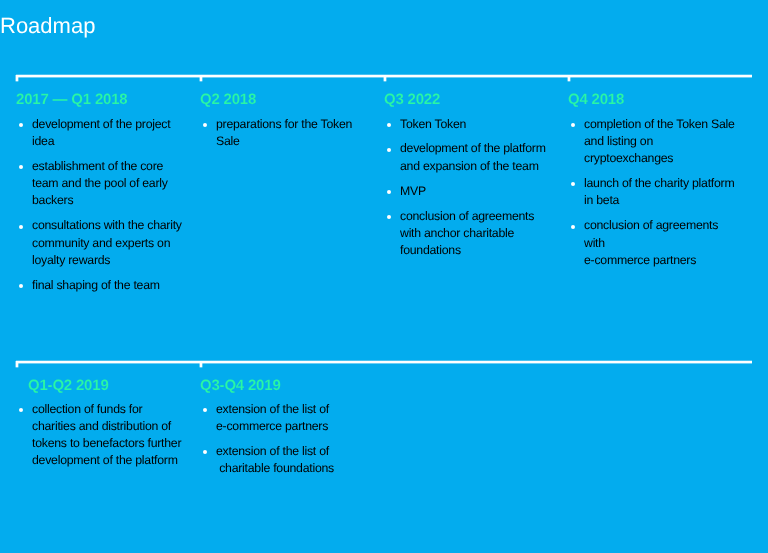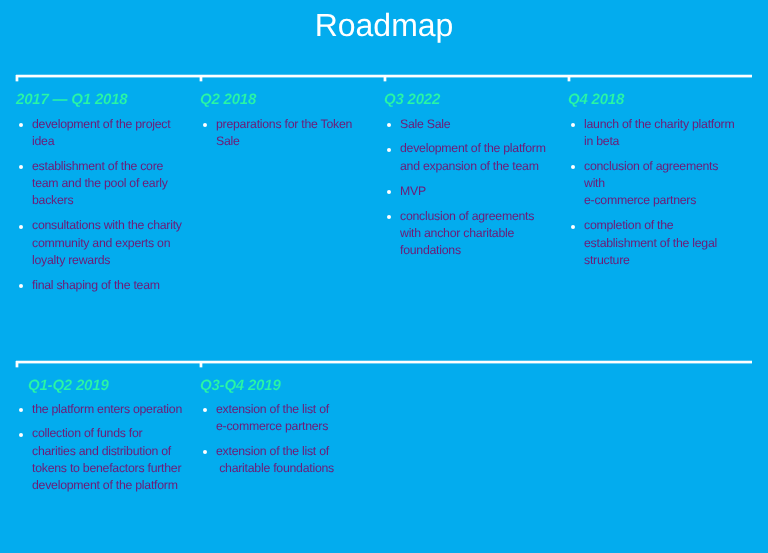--- a/index.html
+++ b/index.html
@@ -2,32 +2,32 @@
 <html><head>
 <meta charset="utf-8">
 <title>Roadmap</title>
 <style>
   html,body{margin:0;padding:0;}
   body{width:768px;height:553px;background:#03ACEE;overflow:hidden;
        font-family:"Liberation Sans",sans-serif;
        -webkit-font-smoothing:antialiased;
        text-rendering:geometricPrecision;}
   .page{position:relative;width:768px;height:553px;}
-  .title{position:absolute;left:0;top:9.8px;width:768px;text-align:center;
-         color:#ffffff;font-size:32px;font-weight:400;line-height:31px;}
+  .title{position:absolute;left:0;top:9.8px;width:768px;
+         color:#ffffff;font-size:22px;font-weight:400;line-height:31px;}
   .rail{position:absolute;left:16px;width:736px;height:4px;
         background:linear-gradient(to bottom,rgba(255,255,255,0) 0%,rgba(255,255,255,0.55) 25%,#ffffff 32%,#ffffff 75%,rgba(255,255,255,0.6) 82%,rgba(255,255,255,0) 100%);}
   .tick{position:absolute;width:4px;height:7.4px;margin-left:-0.7px;margin-top:0.9px;
         background:linear-gradient(to right,rgba(255,255,255,0) 0%,rgba(255,255,255,0.7) 22%,#ffffff 32%,#ffffff 62%,rgba(255,255,255,0.7) 74%,rgba(255,255,255,0) 100%);
         -webkit-mask-image:linear-gradient(to bottom,#000 0%,#000 80%,transparent 100%);
         mask-image:linear-gradient(to bottom,#000 0%,#000 80%,transparent 100%);}
-  .colhead{position:absolute;color:#2AF6A4;font-size:15px;font-weight:700;letter-spacing:-0.2px;line-height:17px;margin:0;white-space:nowrap;font-style:italic;
+  .colhead{position:absolute;color:#2AF6A4;font-size:15px;font-weight:700;letter-spacing:-0.2px;line-height:17px;margin:0;white-space:nowrap;
            -webkit-text-stroke:0.16px #03ACEE;}
   ul.items{position:absolute;list-style:none;margin:0;padding:0;}
-  ul.items li{position:relative;color:#701a75;font-size:12.3px;letter-spacing:-0.25px;line-height:17.32px;
+  ul.items li{position:relative;color:#000000;font-size:12.3px;letter-spacing:-0.25px;line-height:17.32px;
               padding-left:16px;margin:0 0 7.65px 0;white-space:nowrap;}
   ul.items li .bullet{position:absolute;left:2.9px;top:7.2px;
                       width:4px;height:4px;border-radius:50%;background:#ffffff;}
   ul.items li .itext{display:block;}
 </style>
 </head>
 <body>
 
 <div class="page">
   <div class="title">Roadmap</div>
@@ -60,60 +60,56 @@
   <ul class="items" style="left:200px;top:115.5px;width:180px">
       <li>
         <span class="bullet"></span>
         <span class="itext">preparations for the Token<br>Sale</span>
       </li>
     </ul>
   <div class="colhead" style="left:384px;top:91.3px">Q3 2022</div>
   <ul class="items" style="left:384px;top:115.5px;width:180px">
       <li>
         <span class="bullet"></span>
-        <span class="itext">Sale Sale</span>
+        <span class="itext">Token Token</span>
       </li>
       <li>
         <span class="bullet"></span>
         <span class="itext">development of the platform<br>and expansion of the team</span>
       </li>
       <li>
         <span class="bullet"></span>
         <span class="itext">MVP</span>
       </li>
       <li>
         <span class="bullet"></span>
         <span class="itext">conclusion of agreements<br>with anchor charitable<br>foundations</span>
       </li>
     </ul>
   <div class="colhead" style="left:568px;top:91.3px">Q4 2018</div>
   <ul class="items" style="left:568px;top:115.5px;width:180px">
       <li>
         <span class="bullet"></span>
+        <span class="itext">completion of the Token Sale<br>and listing on<br>cryptoexchanges</span>
+      </li>
+      <li>
+        <span class="bullet"></span>
         <span class="itext">launch of the charity platform<br>in beta</span>
       </li>
       <li>
         <span class="bullet"></span>
         <span class="itext">conclusion of agreements<br>with<br>e-commerce partners</span>
-      </li>
-      <li>
-        <span class="bullet"></span>
-        <span class="itext">completion of the<br>establishment of the legal<br>structure</span>
       </li>
     </ul>
 
   <div class="rail" style="top:360px"></div>
   <div class="tick" style="left:16px;top:360px"></div>
   <div class="tick" style="left:200px;top:360px"></div>
   <div class="colhead" style="left:28px;top:376.5px">Q1-Q2 2019</div>
   <ul class="items" style="left:16px;top:400.5px;width:180px">
-      <li>
-        <span class="bullet"></span>
-        <span class="itext">the platform enters operation</span>
-      </li>
       <li>
         <span class="bullet"></span>
         <span class="itext">collection of funds for<br>charities and distribution of<br>tokens to benefactors further<br>development of the platform</span>
       </li>
     </ul>
   <div class="colhead" style="left:200px;top:376.5px">Q3-Q4 2019</div>
   <ul class="items" style="left:200px;top:400.5px;width:180px">
       <li>
         <span class="bullet"></span>
         <span class="itext">extension of the list of<br>e-commerce partners</span>

